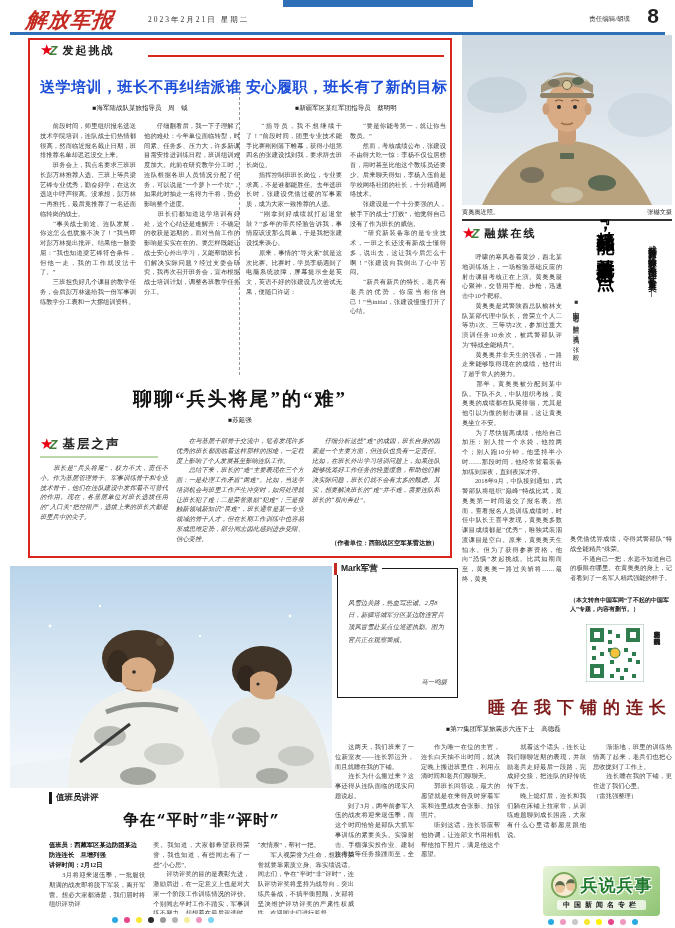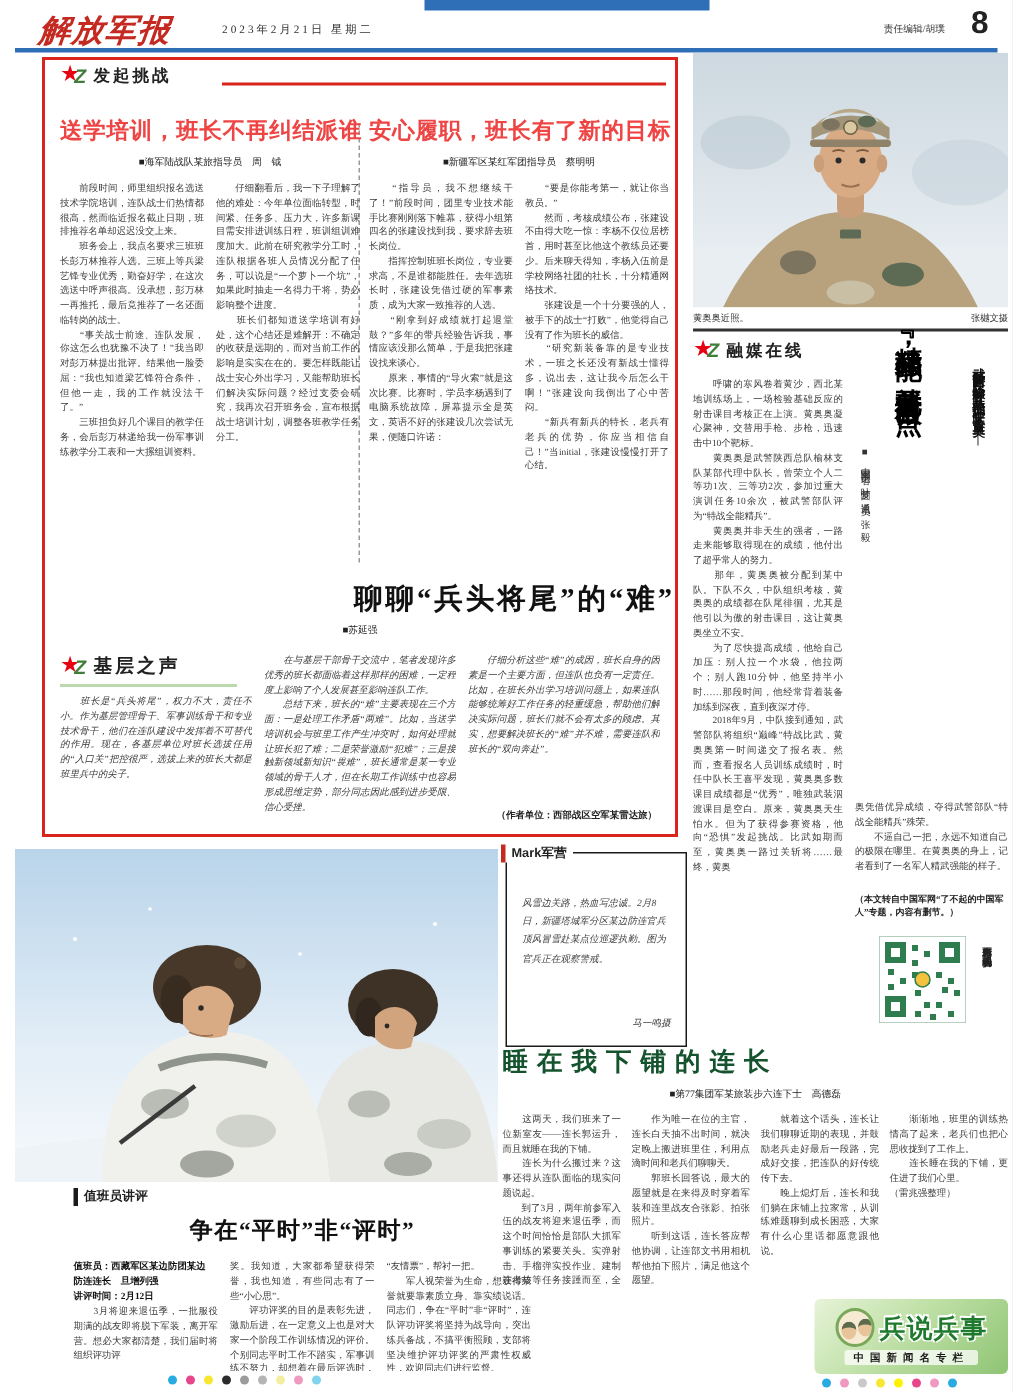--- a/index.html
+++ b/index.html
@@ -31,26 +31,26 @@
   .byline{ font-size:6.5px; text-align:center; color:#222; }
   .credit{ font-weight:bold; font-size:6.3px; }
 
   
   .redbox{ left:28px; top:38px; width:424px; height:520px; border:2.5px solid #d9251d; }
   .rb-badge{ position:absolute; left:10px; top:3px; display:flex; align-items:center; background:#fff; z-index:2;}
   .rb-line{ position:absolute; left:118px; right:6px; top:15px; height:2px; background:#d9251d; }
   .art{ position:absolute; top:38px; width:200px; }
   .artL{ left:10px; } .artR{ left:216px; }
   .art h2{ font-family:"Liberation Sans",sans-serif; font-size:15px; letter-spacing:0.5px;
-           text-align:center; color:#ef4444; white-space:nowrap; }
+           text-align:center; color:#1d4ed8; white-space:nowrap; }
   .art .byline{ margin-top:7px; }
   .art .cols{ display:flex; gap:8px; margin-top:8px; height:240px; }
   .art .col{ flex:1; }
   .rb-divider{ position:absolute; left:209px; top:42px; height:293px; border-left:1px dashed #999; }
-  .feature-hl{ position:absolute; left:0; right:0; top:346px; text-align:right; font-size:19px;
+  .feature-hl{ position:absolute; left:0; right:0; top:346px; text-align:center; font-size:19px;
                font-weight:bold; letter-spacing:2px; color:#111; }
   .feature-by{ position:absolute; left:0; right:0; top:376px; }
   .commentary{ position:absolute; left:10px; right:10px; top:396px; height:114px; display:flex; gap:8px; }
   .commentary .col{ flex:1; font-style:italic; }
   .jc-badge{ display:flex; align-items:center; margin-bottom:5px; border-bottom:2px solid #bcd9ae; padding-bottom:3px; width:92%; }
   .jc-badge .badge-label{ font-size:12.5px; }
   .rb-credit{ position:absolute; right:12px; bottom:8px; width:150px; text-align:right; }
 
   
   .photo{ left:10px; top:566px; width:322px; height:222px; overflow:hidden; }
@@ -78,45 +78,45 @@
              letter-spacing:2px; line-height:1.2; }
   .sb-byline{ left:571px; top:298px; height:180px; font-size:6.5px; color:#333; letter-spacing:1px; }
   .sb-col2{ left:570px; top:534px; width:102px; height:60px; }
   .sb-endnote{ left:570px; top:596px; width:102px; font-size:6px; font-weight:bold; line-height:1.5;
                color:#222; white-space:pre-line; }
   .qr{ left:586px; top:624px; width:58px; height:58px; }
   .qr-caption{ left:652px; top:626px; height:56px; font-size:6.5px; font-weight:bold; color:#222; }
 
   
   .sleep{ left:335px; top:696px; width:337px; }
-  .sleep h2{ text-align:left; font-size:17px; font-weight:bold; letter-spacing:6px; color:#14532d; }
+  .sleep h2{ text-align:right; font-size:17px; font-weight:bold; letter-spacing:6px; color:#7f1d1d; }
   .sleep .byline{ margin-top:6px; }
   .sleep .cols{ display:flex; gap:7px; margin-top:8px; height:118px; }
   .sleep .col{ flex:1; }
 
   
-  .bslogo{ left:543px; top:866px; width:129px; height:50px;
+  .bslogo{ left:543px; top:866px; width:117px; height:50px;
            background:linear-gradient(135deg,#e6f3d8 0%,#bfe0a6 45%,#8fc474 100%);
            border-radius:4px; display:flex; flex-direction:column; align-items:center; justify-content:center; }
   .bs-row{ display:flex; align-items:center; gap:4px; }
   .bs-circle{ width:26px; height:26px; border-radius:50%; background:#f6ead2; border:2px solid #7aa85a;
               position:relative; overflow:hidden; }
   .bs-face{ position:absolute; width:10px; height:12px; border-radius:50%; background:#e8c49a; border-top:4px solid #5c6b4c; }
   .bs-face.f1{ left:2px; top:7px; } .bs-face.f2{ left:13px; top:5px; }
   .bs-title{ font-size:17px; font-weight:bold; color:#1f7a2d; font-family:"Liberation Sans",sans-serif;
              letter-spacing:1px; text-shadow:1px 1px 0 #fff,-1px -1px 0 #fff,1px -1px 0 #fff,-1px 1px 0 #fff; }
   .bs-sub{ margin-top:2px; font-size:7px; font-weight:bold; letter-spacing:4px; color:#1a1a1a;
            background:rgba(255,255,255,.75); padding:0 6px; border-radius:2px;
            font-family:"Liberation Sans",sans-serif; }
 
   
   .duty{ left:25px; top:792px; width:305px;margin-left:24px; }
   .duty-label{ font-family:"Liberation Sans",sans-serif; font-weight:bold; font-size:8.5px;
                border-left:3px solid #1a1a1a; padding-left:4px; }
-  .duty h2{ text-align:center; font-family:Liberation Serif, serif; font-size:15.5px;
+  .duty h2{ text-align:center; font-family:Liberation Mono, monospace; font-size:15.5px;
             font-weight:bold; letter-spacing:1px; margin-top:6px; color:#111; }
   .duty .cols{ display:flex; gap:8px; margin-top:9px; height:74px; }
   .duty .col{ flex:1; }
   .duty-info{ font-size:6.3px; font-weight:bold; line-height:1.6; white-space:pre-line; color:#111; }
 
   
   .dots{ display:flex; gap:6px; }
   .dots span{ width:6px; height:6px; border-radius:50%; display:inline-block; }
   .dots1{ left:112px; top:917px; } .dots2{ left:548px; top:919px; }
 </style>

